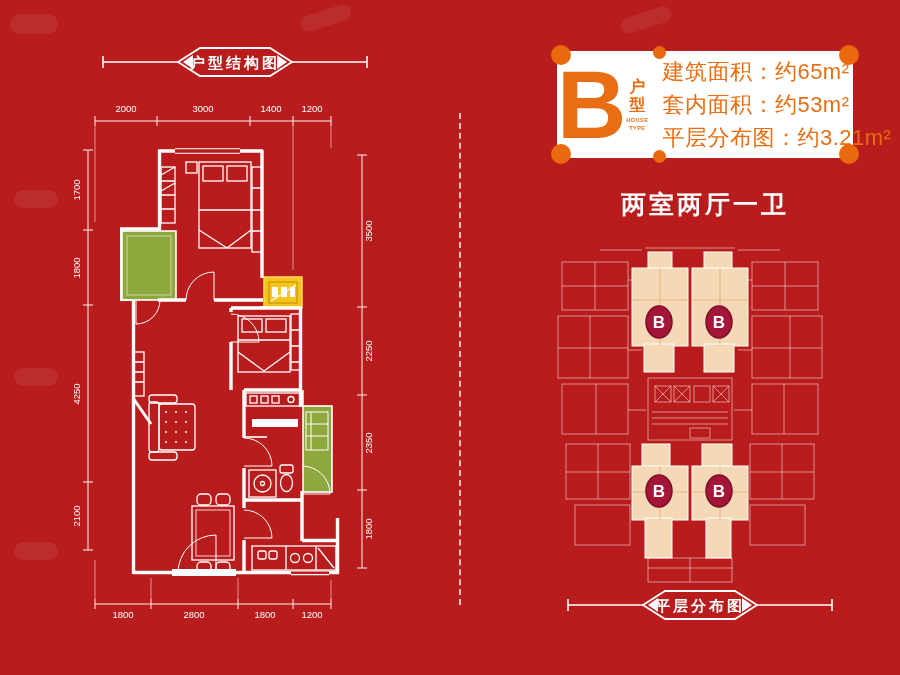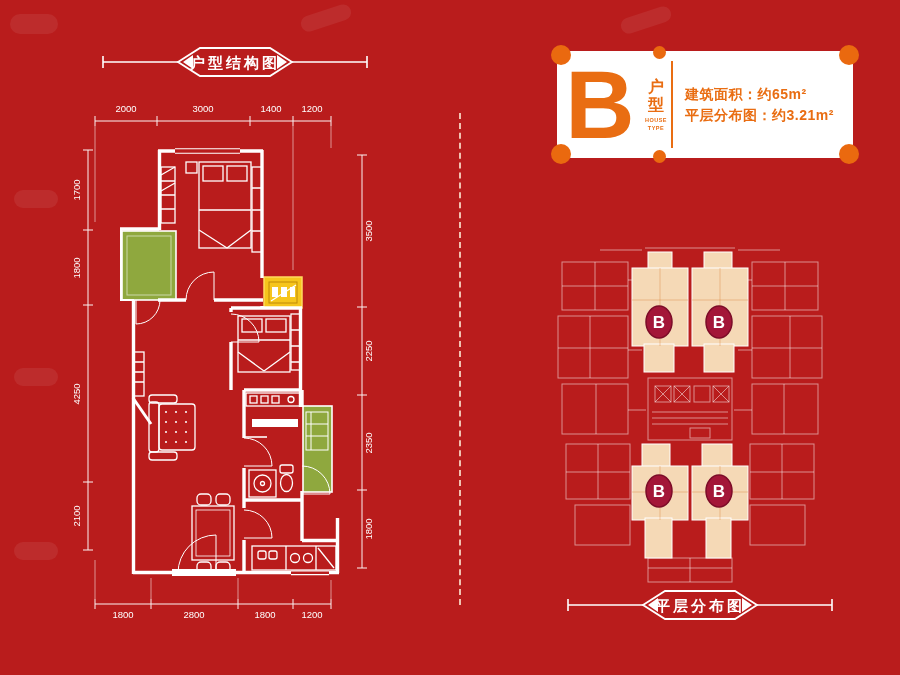--- a/index.html
+++ b/index.html
@@ -16,21 +16,21 @@
          border-radius:10px;display:flex;align-items:stretch;padding:0;box-sizing:border-box;}
   .badge .bite{position:absolute;background:#ea690f;border-radius:50%;}
   .badge-b{width:86px;display:flex;align-items:center;justify-content:center;
            color:#e96d12;font-size:96px;font-weight:bold;line-height:0.9;padding-top:2px;}
   .badge-type{width:26px;display:flex;flex-direction:column;align-items:center;justify-content:center;
               color:#e96d12;font-weight:bold;}
   .badge-type .cn{font-size:16px;line-height:1.15;}
   .badge-type .en{font-size:5.5px;line-height:1.1;letter-spacing:0.5px;margin-top:2px;}
   .badge-divider{width:2px;background:#e96d12;margin:10px 4px 10px 2px;}
   .badge-specs{flex:1;display:flex;flex-direction:column;justify-content:center;
-               color:#e96d12;font-weight:bold;font-size:14px;line-height:1.5;
+               color:#e96d12;font-weight:normal;font-size:22px;line-height:1.5;
                padding-left:8px;letter-spacing:0.5px;white-space:nowrap;}
   .subtitle{position:absolute;left:555px;top:188px;width:300px;text-align:center;
             color:#ffffff;font-size:25px;font-weight:bold;letter-spacing:3px;}
   .divider-dashed{position:absolute;left:459px;top:113px;height:492px;width:0;
                   border-left:2px dashed rgba(255,238,216,0.8);}
   svg{display:block;}
   .dim-label{fill:#ffffff;font-size:9.5px;font-family:"Liberation Sans",sans-serif;}
   .marker-label{fill:#ffffff;font-size:17px;font-weight:bold;font-family:"Liberation Sans",sans-serif;}
 </style>
 </head>
@@ -230,24 +230,26 @@
     <div class="badge-b">B</div>
     <div class="badge-type">
       <span class="cn">户</span>
       <span class="cn">型</span>
       <span class="en">HOUSE</span>
       <span class="en">TYPE</span>
     </div>
     <div class="badge-divider"></div>
     <div class="badge-specs">
       <span>建筑面积：约65m²</span>
+      <span>套内面积：约53m²</span>
       <span>平层分布图：约3.21m²</span>
     </div>
   </div>
 
+  <div class="subtitle">两室两厅一卫</div>
 
   <svg class="abs" style="left:548px;top:244px;" width="304" height="344" viewBox="548 244 304 344">
 
     <g stroke="rgba(255,255,255,0.5)" stroke-width="1" fill="none">
       <rect x="562" y="262" width="66" height="48"></rect>
         <path d="M562,286 H628 M595,262 V310"></path>
       <rect x="558" y="316" width="70" height="62"></rect>
         <path d="M558,348 H628 M590,316 V378"></path>
       <rect x="562" y="384" width="66" height="50"></rect>
         <path d="M596,384 V434"></path>

